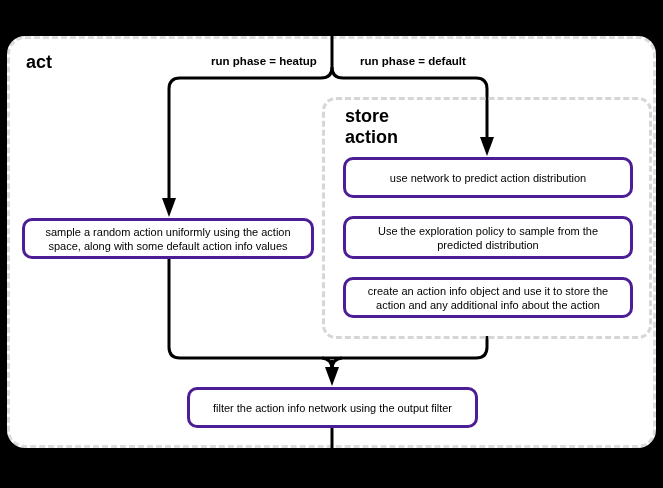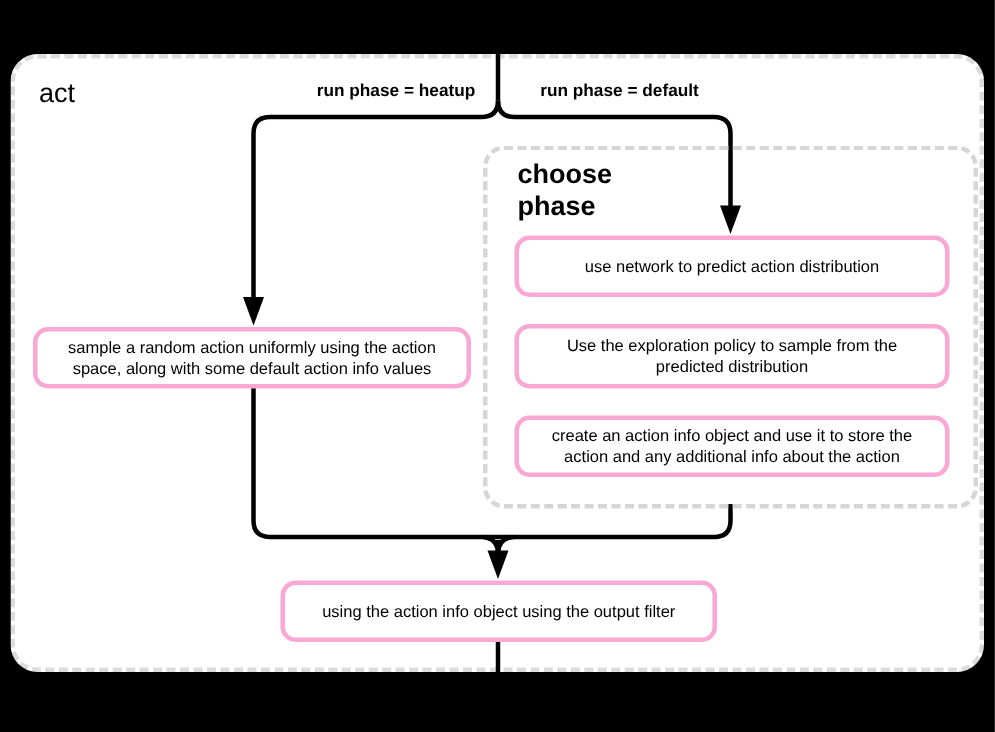--- a/index.html
+++ b/index.html
@@ -41,21 +41,21 @@
   }
   .edges-svg path.arrowhead {
     fill: #000000;
     stroke: none;
   }
   .fn-title {
     position: absolute;
     left: 26px;
     top: 52px;
     font-size: 18px;
-    font-weight: normal;
+    font-weight: bold;
     color: #000000;
   }
   .edge-label {
     position: absolute;
     top: 55px;
     width: 130px;
     text-align: center;
     font-size: 11.5px;
     font-weight: bold;
     color: #000000;
@@ -81,21 +81,21 @@
     width: 90px;
     font-size: 18px;
     font-weight: bold;
     line-height: 21px;
     color: #000000;
   }
   .node {
     position: absolute;
     box-sizing: border-box;
     background: #ffffff;
-    border: 3px solid #f9a8d4;
+    border: 3px solid #4c1d95;
     border-radius: 10px;
     display: flex;
     align-items: center;
     justify-content: center;
     text-align: center;
     font-size: 11px;
     line-height: 14px;
     color: #000000;
     padding: 2px 10px;
   }
@@ -133,26 +133,26 @@
 
     <path class="edge" d="M 332 428 L 332 449"></path>
   </svg>
 
   <div class="fn-title">act</div>
 
   <div class="edge-label heatup">run phase = heatup</div>
   <div class="edge-label training">run phase = default</div>
 
   <div class="group-container">
-    <div class="group-title">choose phase</div>
+    <div class="group-title">store action</div>
   </div>
 
   <div class="node sample">sample a random action uniformly using the action space, along with some default action info values</div>
 
   <div class="node predict">use network to predict action distribution</div>
 
   <div class="node explore">Use the exploration policy to sample from the predicted distribution</div>
 
   <div class="node infoobj">create an action info object and use it to store the action and any additional info about the action</div>
 
-  <div class="node filter">using the action info object using the output filter</div>
+  <div class="node filter">filter the action info network using the output filter</div>
 
 </div>
 
 </body></html>

